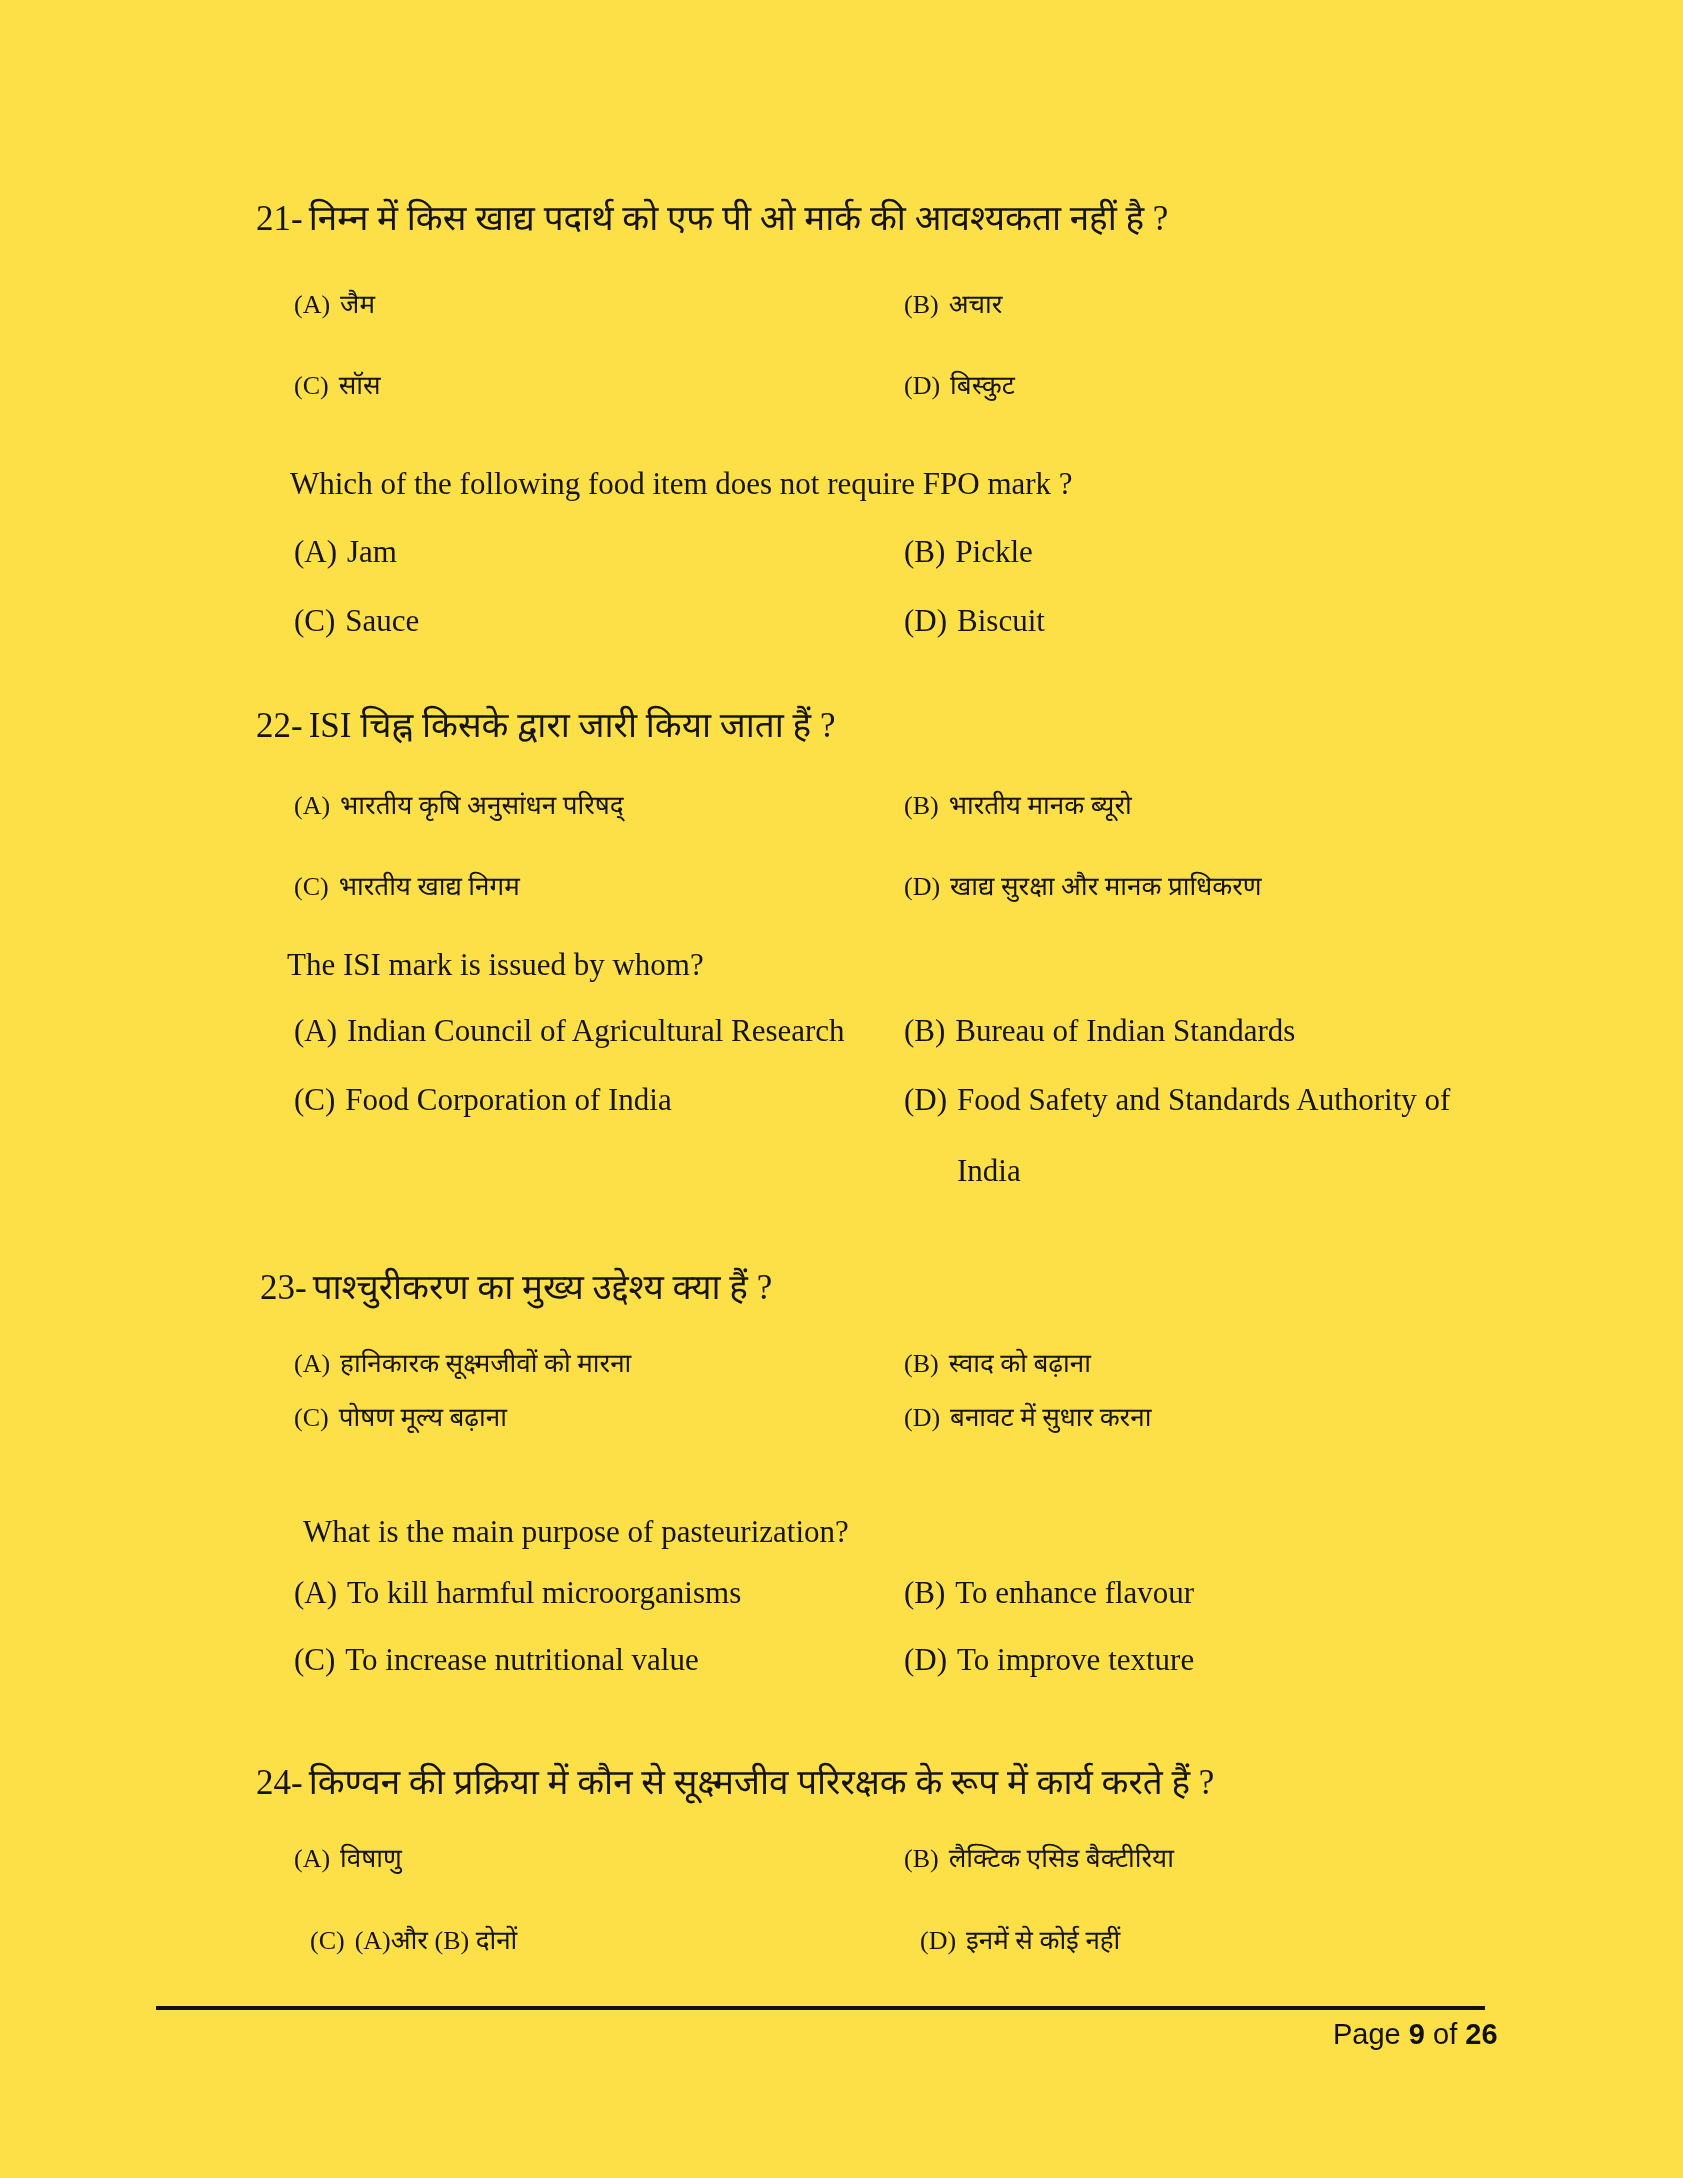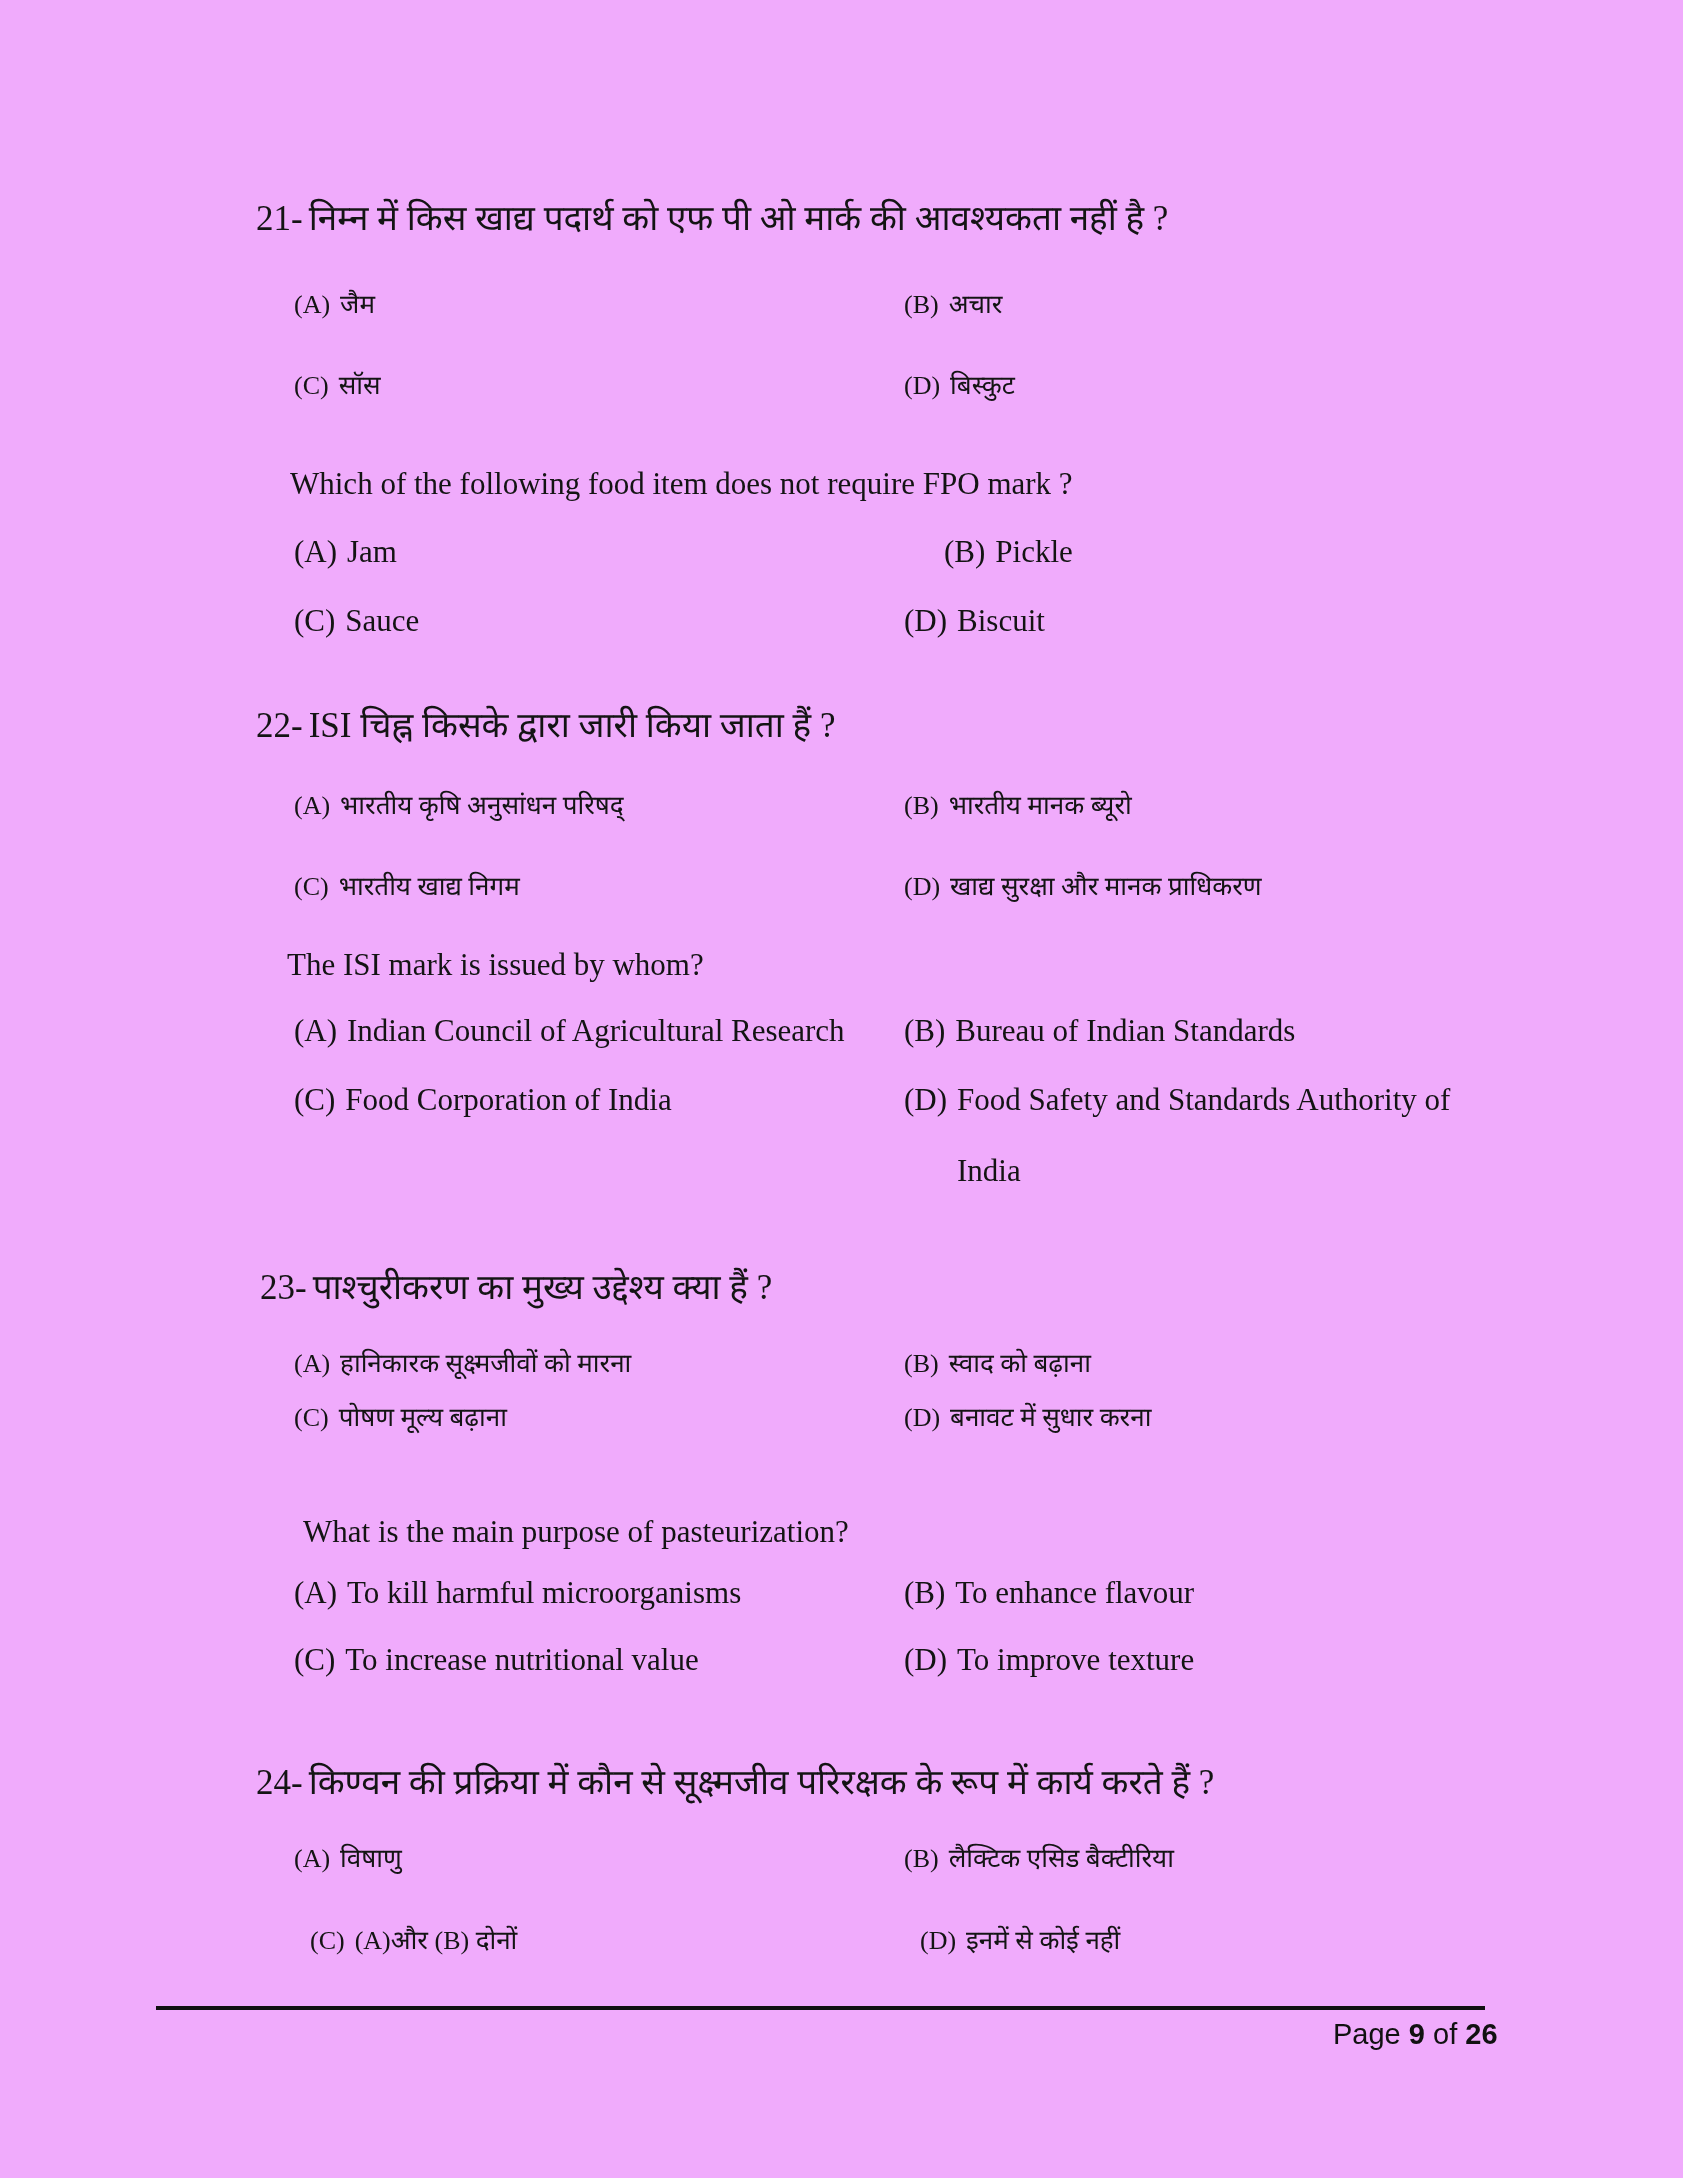--- a/index.html
+++ b/index.html
@@ -1,20 +1,20 @@
 <!DOCTYPE html>
 <html><head>
 <meta charset="utf-8">
 <style>
   html,body{margin:0;padding:0;background:#e8e8e8;}
   .page{
     position:relative;
     width:1683px;height:2178px;
     margin:0 auto;
-    background:#f0abfc;
+    background:#fde047;
     color:#141414;
     overflow:hidden;
   }
   .line{position:absolute;white-space:nowrap;}
   
   .hq{font-family:"Liberation Serif","DejaVu Sans",serif;font-size:35px;line-height:1.2;}
   .hopt{font-family:"Liberation Serif","DejaVu Sans",serif;font-size:26px;line-height:1.2;}
   
   .eq{font-family:"Liberation Serif",serif;font-size:31px;line-height:1.2;text-align:right;}
   .eopt{font-family:"Liberation Serif",serif;font-size:31px;line-height:1.2;}
@@ -52,21 +52,21 @@
     <div class="c1">
       <span class="olabel">(C)</span><span>सॉस</span>
     </div>
     <div class="c2">
       <span class="olabel">(D)</span><span>बिस्कुट</span>
     </div>
   </div>
 
   <div class="line eq" style="left:290px;top:465px;">Which of the following food item does not require FPO mark ?</div>
 
-  <div class="row eopt" style="top:533px;gap:40px;">
+  <div class="row eopt" style="top:533px;">
     <div class="c1">
       <span class="olabel">(A)</span><span>Jam</span>
     </div>
     <div class="c2">
       <span class="olabel">(B)</span><span>Pickle</span>
     </div>
   </div>
   <div class="row eopt" style="top:602px;">
     <div class="c1">
       <span class="olabel">(C)</span><span>Sauce</span>

